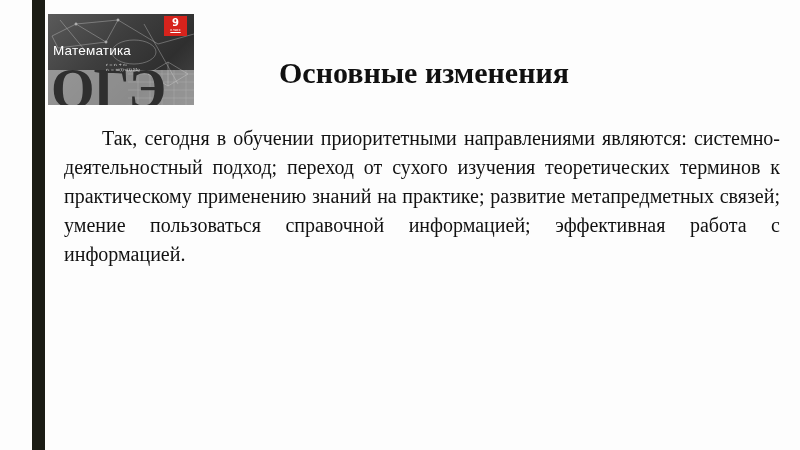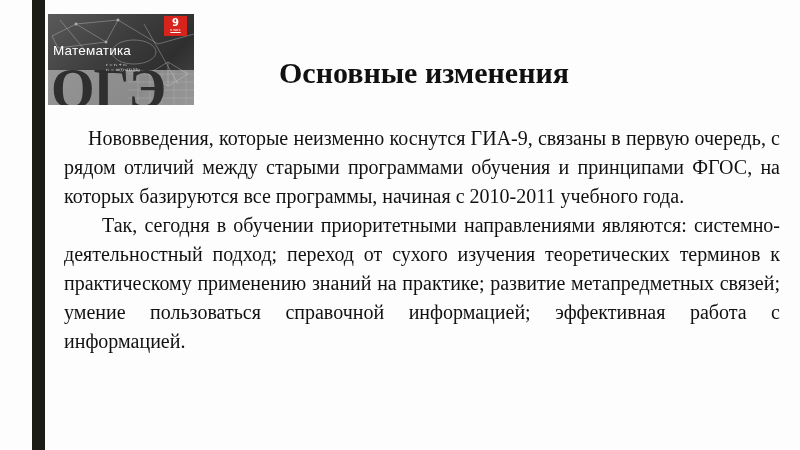--- a/index.html
+++ b/index.html
@@ -149,16 +149,15 @@
     </div>
     <div class="cover-badge">
       <span class="num">9</span>
       <span class="cls">класс</span>
     </div>
   </div>
 
   <h1 class="title">Основные изменения</h1>
 
   <div class="body">
-    <p class="para1">Нововведения, которые неизменно коснутся ГИА-9, связаны в первую очередь, с рядом отличий между старыми программами обучения и принципами ФГОС, на которых базируются все программы, начиная с 2010-2011 учебного года.</p>
     <p class="para2">Так, сегодня в обучении приоритетными направлениями являются: системно-деятельностный подход; переход от сухого изучения теоретических терминов к практическому применению знаний на практике; развитие метапредметных связей; умение пользоваться справочной информацией; эффективная работа с информацией.</p>
   </div>
 </div>
 
 </body></html>

